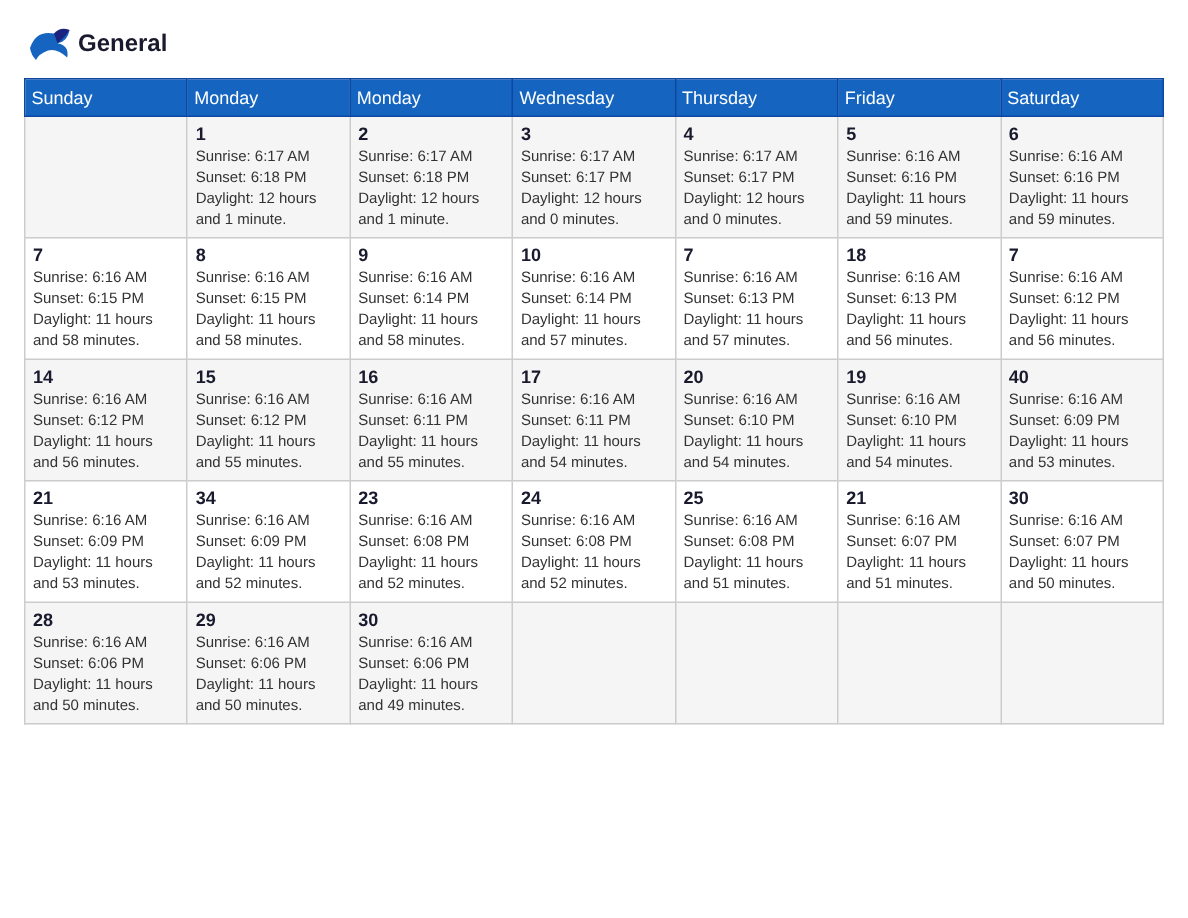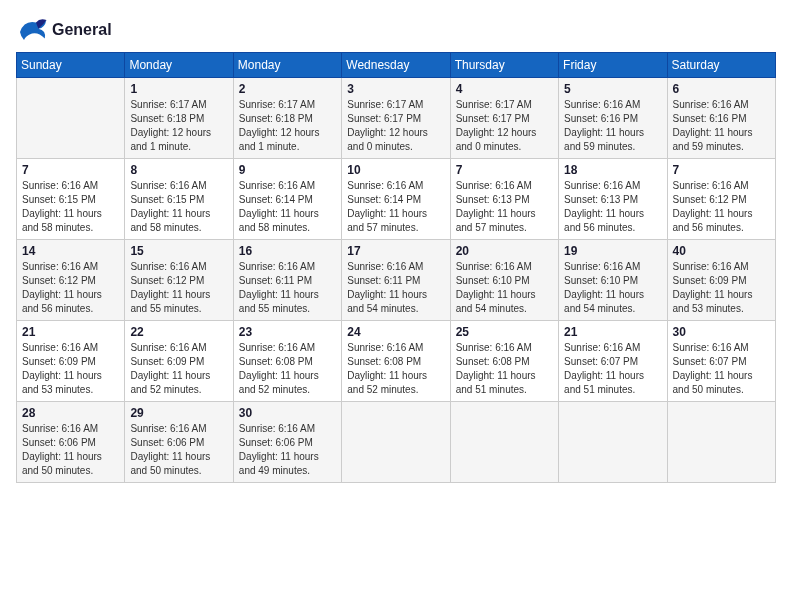--- a/index.html
+++ b/index.html
@@ -263,21 +263,21 @@
       </tr>
       <tr>
         <td>
           <span class="day-number">21</span>
           <div class="day-info" style="white-space: pre-line;">Sunrise: 6:16 AM
 Sunset: 6:09 PM
 Daylight: 11 hours
 and 53 minutes.</div>
         </td>
         <td>
-          <span class="day-number">22</span>
+          <span class="day-number">34</span>
           <div class="day-info" style="white-space: pre-line;">Sunrise: 6:16 AM
 Sunset: 6:09 PM
 Daylight: 11 hours
 and 52 minutes.</div>
         </td>
         <td>
           <span class="day-number">23</span>
           <div class="day-info" style="white-space: pre-line;">Sunrise: 6:16 AM
 Sunset: 6:08 PM
 Daylight: 11 hours

